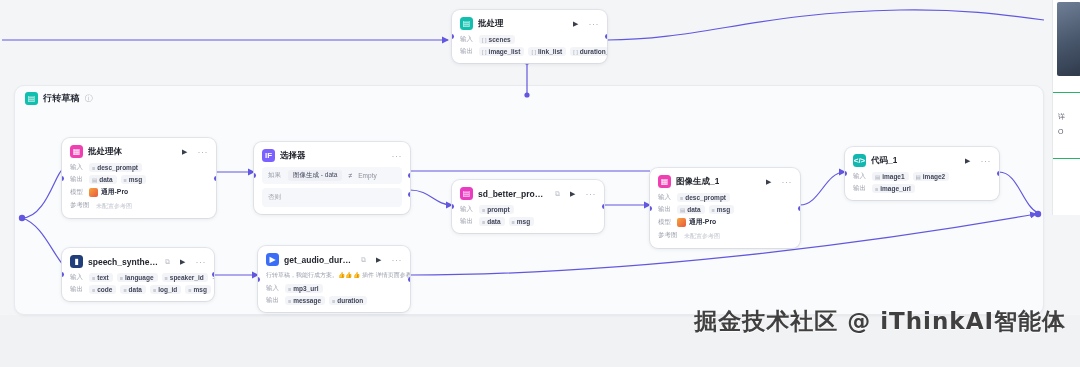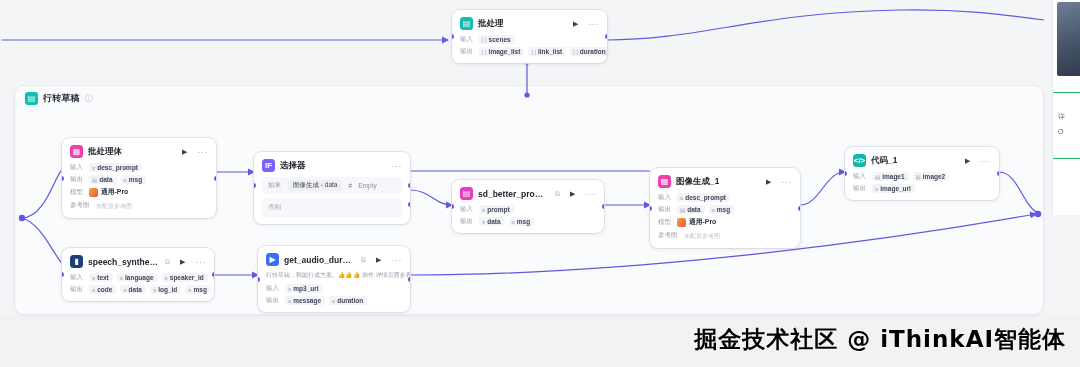--- a/index.html
+++ b/index.html
@@ -158,23 +158,23 @@
     position: absolute; left: 0; width: 28px; height: 1px; background: #29b36a;
   }
   #right-panel .rp-txt {
     position: absolute; left: 5px;
     font-size: 7px; color: #5a5f6c; white-space: nowrap;
   }
 
   
   #watermark {
     position: absolute;
-    right: 14px; bottom: 12px;
+    right: 14px; bottom: 30px;
     font-size: 23px;
-    color: #000000;
+    color: #404040;
     font-weight: 700;
     letter-spacing: 1px;
     font-family: "DejaVu Sans", sans-serif;
     text-shadow: 0 1px 0 rgba(255,255,255,.8);
     white-space: nowrap;
     text-align: center;
   }
   #bottom-strip {
     position: absolute; left: 0; bottom: 0; width: 1080px; height: 52px;
     background: #f1f2f4;
@@ -308,21 +308,21 @@
       </div>
       <div class="nrow">
         <span class="rlabel" style="width:22px">参考图</span>
         <span class="nnote">未配置参考图</span>
       </div>
     </div>
     <span class="port l"></span>
     <span class="port r"></span>
   </div>
 
-  <div class="node" style="left:254px; top:152px; width:156px;">
+  <div class="node" style="left:254px; top:142px; width:156px;">
     <div class="node-head">
       <span class="nicon if">IF</span>
       <span class="ntitle">选择器</span>
       <span class="nspacer"></span>
       <span class="ndots">···</span>
     </div>
     <div class="node-body">
       <div class="cond-row">
         <span class="cond-left">如果</span>
         <span class="cond-var">图像生成 - data</span>

